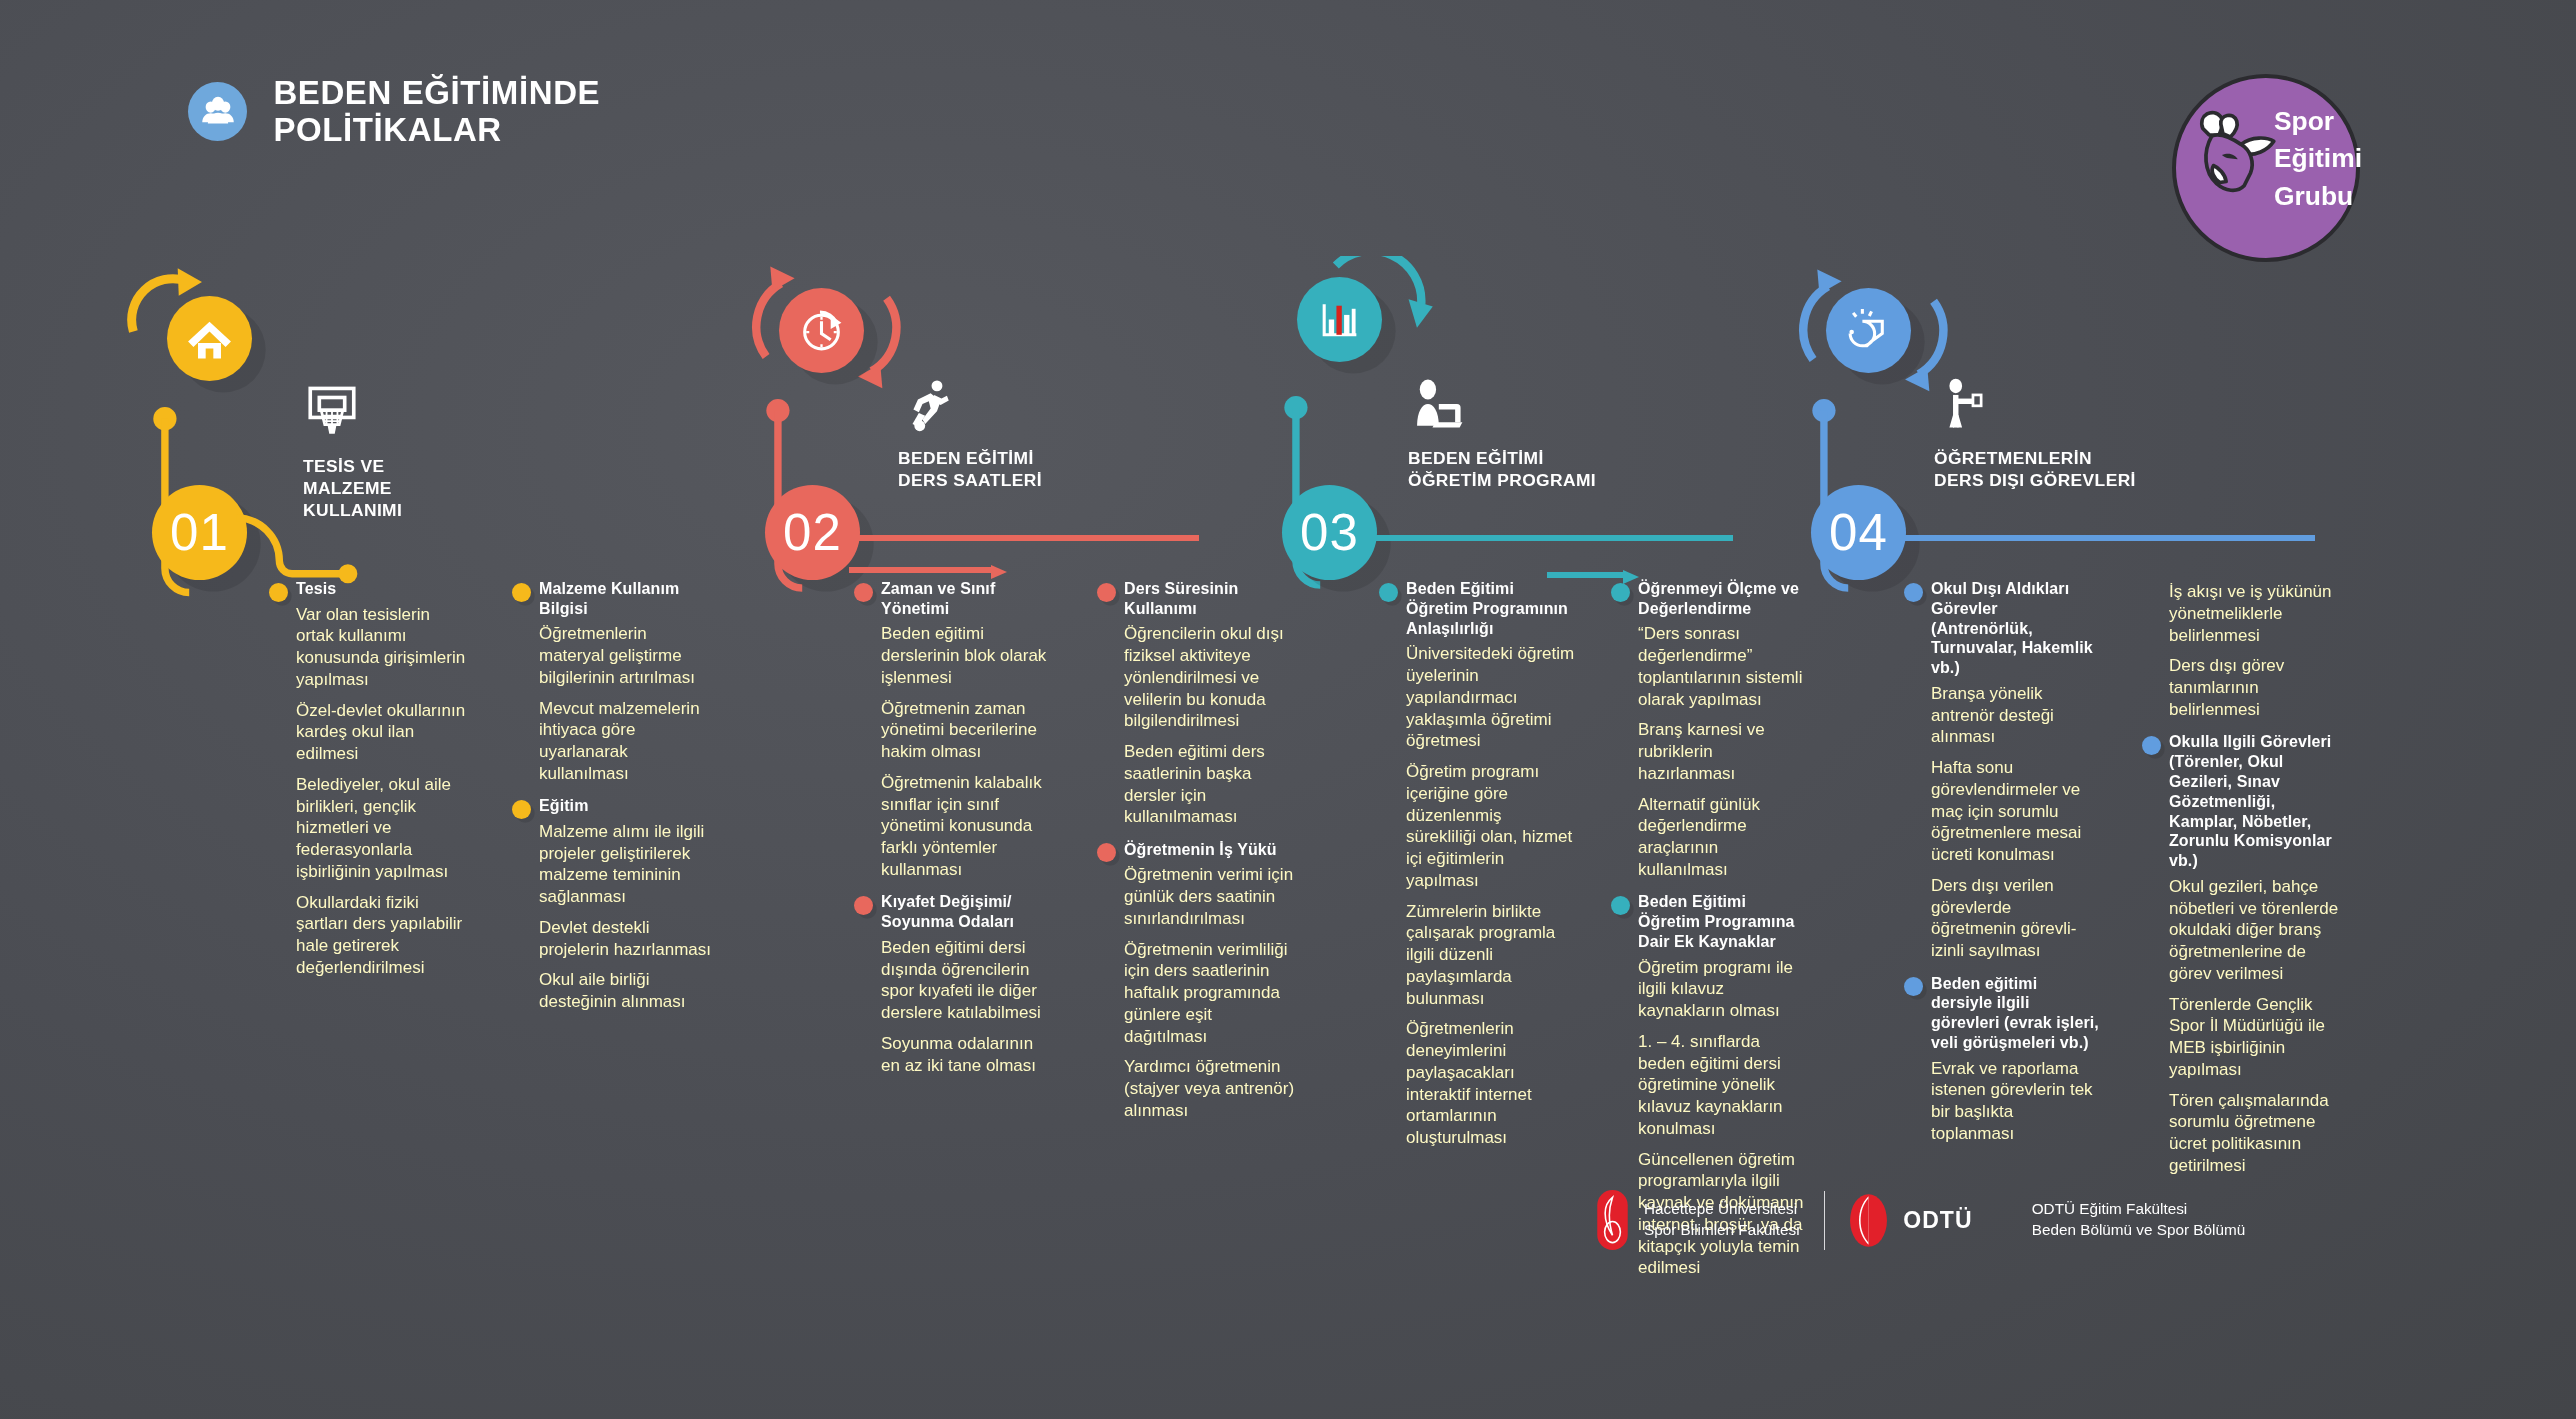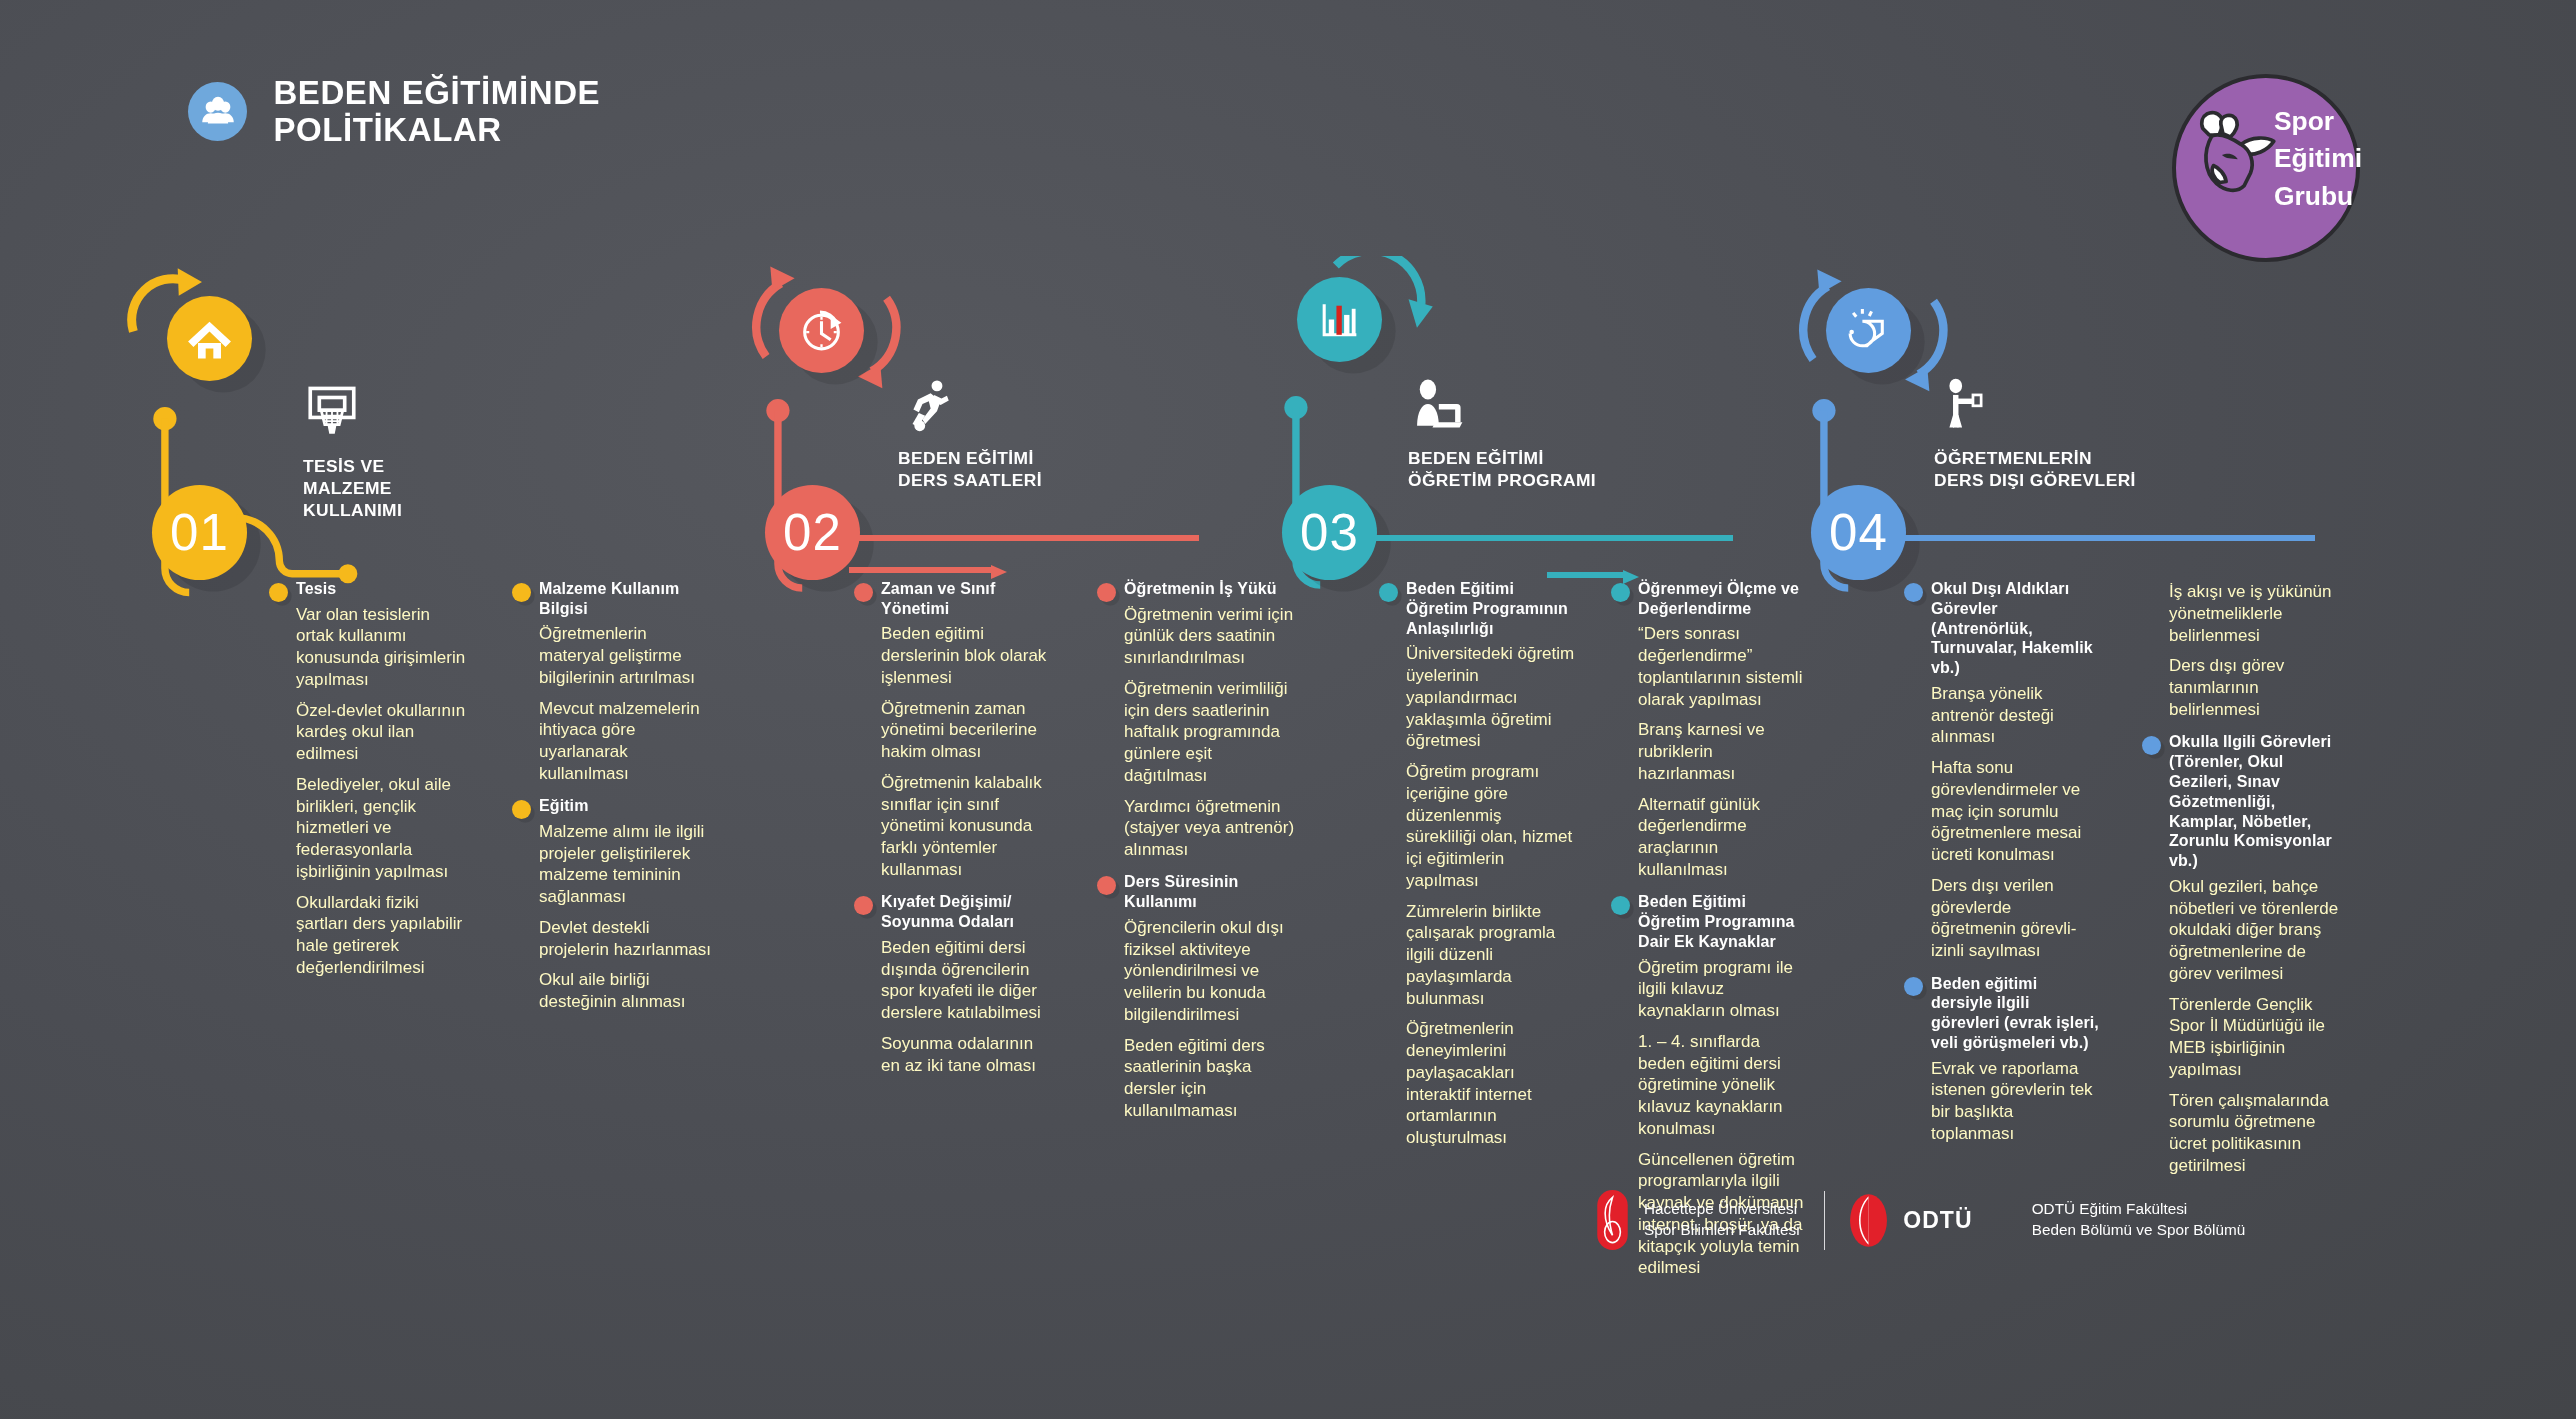--- a/index.html
+++ b/index.html
@@ -300,30 +300,30 @@
     <div class="bullet" style="background:#e8685d;"></div>
     <div class="b-title">Kıyafet Değişimi/ Soyunma Odaları</div>
     <p class="b-item">Beden eğitimi dersi dışında öğrencilerin spor kıyafeti ile diğer derslere katılabilmesi</p>
     <p class="b-item">Soyunma odalarının en az iki tane olması</p>
   </div>
 </div>
 
 <div class="col" style="left:1124px;width:174px;">
   <div class="block">
     <div class="bullet" style="background:#e8685d;"></div>
+    <div class="b-title">Ders Süresinin Kullanımı</div>
+    <p class="b-item">Öğrencilerin okul dışı fiziksel aktiviteye yönlendirilmesi ve velilerin bu konuda bilgilendirilmesi</p>
+    <p class="b-item">Beden eğitimi ders saatlerinin başka dersler için kullanılmaması</p>
+  </div>
+  <div class="block">
+    <div class="bullet" style="background:#e8685d;"></div>
     <div class="b-title">Öğretmenin İş Yükü</div>
     <p class="b-item">Öğretmenin verimi için günlük ders saatinin sınırlandırılması</p>
     <p class="b-item">Öğretmenin verimliliği için ders saatlerinin haftalık programında günlere eşit dağıtılması</p>
     <p class="b-item">Yardımcı öğretmenin (stajyer veya antrenör) alınması</p>
-  </div>
-  <div class="block">
-    <div class="bullet" style="background:#e8685d;"></div>
-    <div class="b-title">Ders Süresinin Kullanımı</div>
-    <p class="b-item">Öğrencilerin okul dışı fiziksel aktiviteye yönlendirilmesi ve velilerin bu konuda bilgilendirilmesi</p>
-    <p class="b-item">Beden eğitimi ders saatlerinin başka dersler için kullanılmaması</p>
   </div>
 </div>
 
 <div class="col" style="left:1406px;width:169px;">
   <div class="block">
     <div class="bullet" style="background:#36b0bd;"></div>
     <div class="b-title">Beden Eğitimi Öğretim Programının Anlaşılırlığı</div>
     <p class="b-item">Üniversitedeki öğretim üyelerinin yapılandırmacı yaklaşımla öğretimi öğretmesi</p>
     <p class="b-item">Öğretim programı içeriğine göre düzenlenmiş sürekliliği olan, hizmet içi eğitimlerin yapılması</p>
     <p class="b-item">Zümrelerin birlikte çalışarak programla ilgili düzenli paylaşımlarda bulunması</p>

